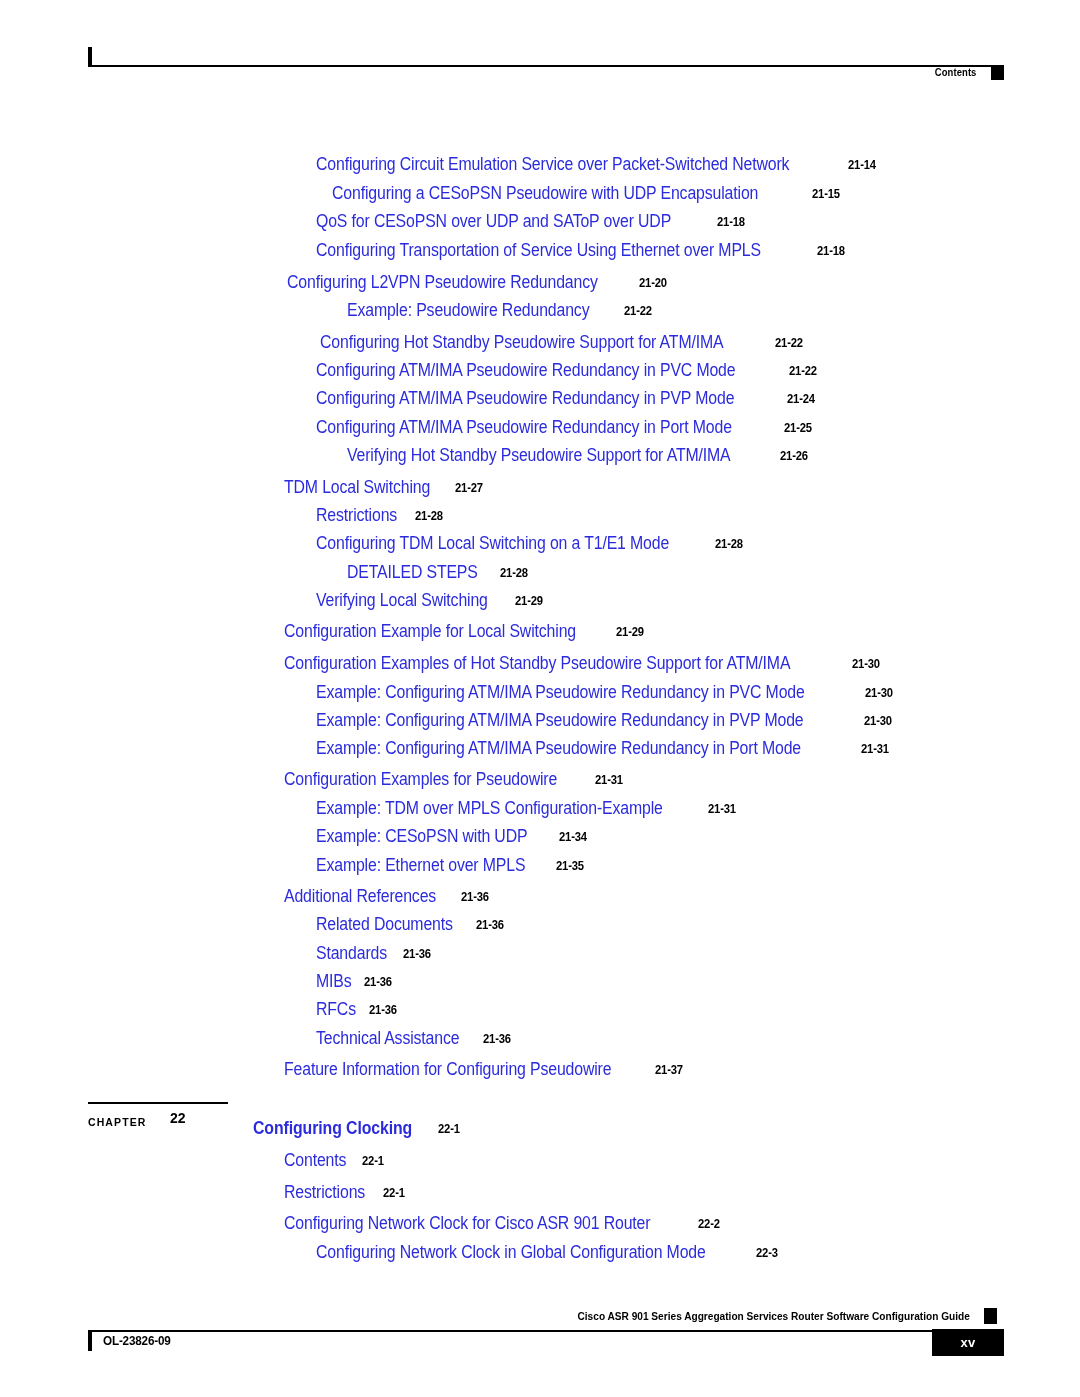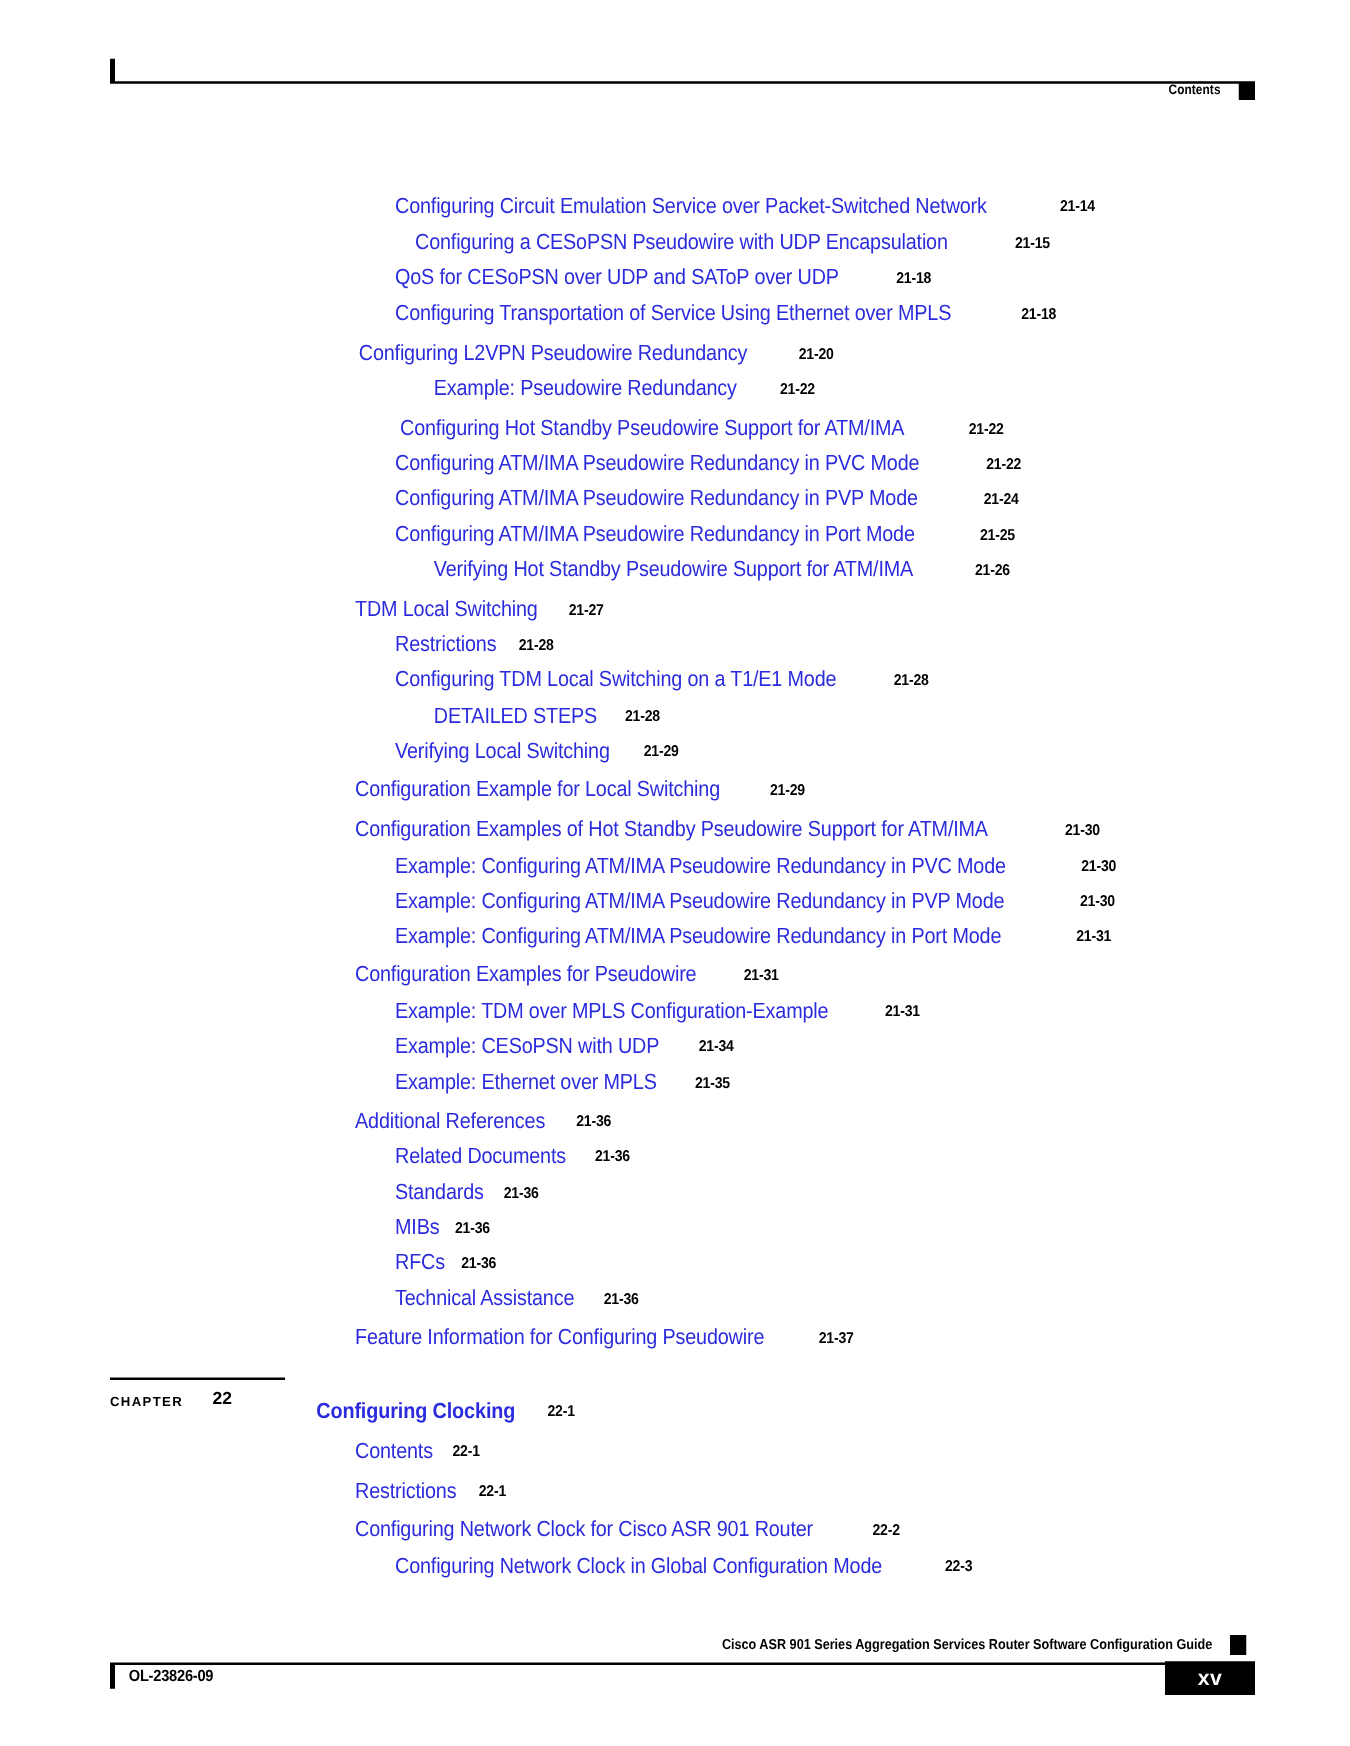--- a/index.html
+++ b/index.html
@@ -210,21 +210,21 @@
   }
   .footer-pagenum {
     position: absolute;
     right: 0px;
     top: 19px;
     width: 72px;
     height: 27px;
     line-height: 27px;
     text-align: center;
     color: #ffffff;
-    font-size: 17px;
+    font-size: 13px;
     font-weight: bold;
     letter-spacing: 0.3px;
     font-family: "Liberation Sans", sans-serif;
   }
 </style>
 </head>
 <body>
 
 <div class="page">
 

